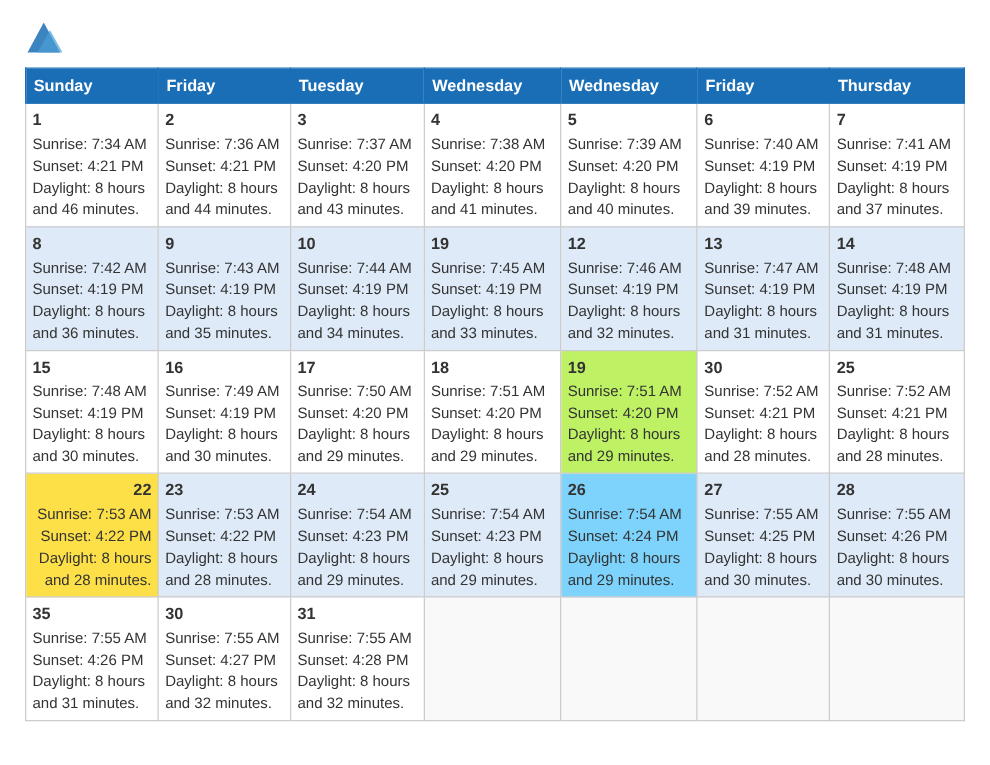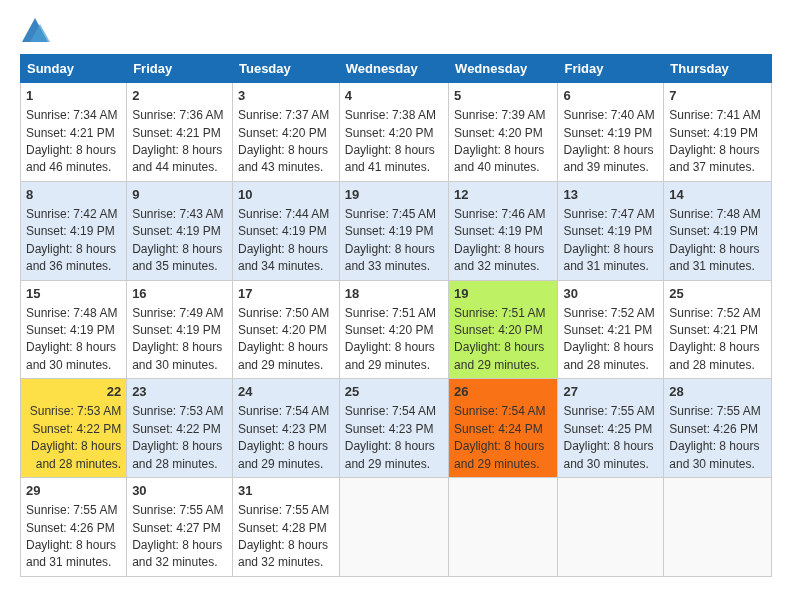--- a/index.html
+++ b/index.html
@@ -175,29 +175,29 @@
       </tr>
       <tr>
         <td style="background-color: #fde047; text-align: right;"><span class="day-number">22</span>
         <span class="day-info">Sunrise: 7:53 AM<br>Sunset: 4:22 PM<br>Daylight: 8 hours and 28 minutes.</span></td>
         <td style="background-color: rgb(222, 234, 247);"><span class="day-number">23</span>
         <span class="day-info">Sunrise: 7:53 AM<br>Sunset: 4:22 PM<br>Daylight: 8 hours and 28 minutes.</span></td>
         <td style="background-color: rgb(222, 234, 247);"><span class="day-number">24</span>
         <span class="day-info">Sunrise: 7:54 AM<br>Sunset: 4:23 PM<br>Daylight: 8 hours and 29 minutes.</span></td>
         <td style="background-color: rgb(222, 234, 247);"><span class="day-number">25</span>
         <span class="day-info">Sunrise: 7:54 AM<br>Sunset: 4:23 PM<br>Daylight: 8 hours and 29 minutes.</span></td>
-        <td style="background-color: #f97316;"><span class="day-number">26</span>
+        <td style="background-color: #7dd3fc;"><span class="day-number">26</span>
         <span class="day-info">Sunrise: 7:54 AM<br>Sunset: 4:24 PM<br>Daylight: 8 hours and 29 minutes.</span></td>
         <td style="background-color: rgb(222, 234, 247);"><span class="day-number">27</span>
         <span class="day-info">Sunrise: 7:55 AM<br>Sunset: 4:25 PM<br>Daylight: 8 hours and 30 minutes.</span></td>
         <td style="background-color: rgb(222, 234, 247);"><span class="day-number">28</span>
         <span class="day-info">Sunrise: 7:55 AM<br>Sunset: 4:26 PM<br>Daylight: 8 hours and 30 minutes.</span></td>
       </tr>
       <tr>
-        <td style="background-color: rgb(255, 255, 255);"><span class="day-number">29</span>
+        <td style="background-color: rgb(255, 255, 255);"><span class="day-number">35</span>
         <span class="day-info">Sunrise: 7:55 AM<br>Sunset: 4:26 PM<br>Daylight: 8 hours and 31 minutes.</span></td>
         <td style="background-color: rgb(255, 255, 255);"><span class="day-number">30</span>
         <span class="day-info">Sunrise: 7:55 AM<br>Sunset: 4:27 PM<br>Daylight: 8 hours and 32 minutes.</span></td>
         <td style="background-color: rgb(255, 255, 255);"><span class="day-number">31</span>
         <span class="day-info">Sunrise: 7:55 AM<br>Sunset: 4:28 PM<br>Daylight: 8 hours and 32 minutes.</span></td>
         <td class="empty-cell" style="background-color: rgb(245, 245, 245);"></td>
         <td class="empty-cell" style="background-color: rgb(245, 245, 245);"></td>
         <td class="empty-cell" style="background-color: rgb(245, 245, 245);"></td>
         <td class="empty-cell" style="background-color: rgb(245, 245, 245);"></td>
       </tr>

